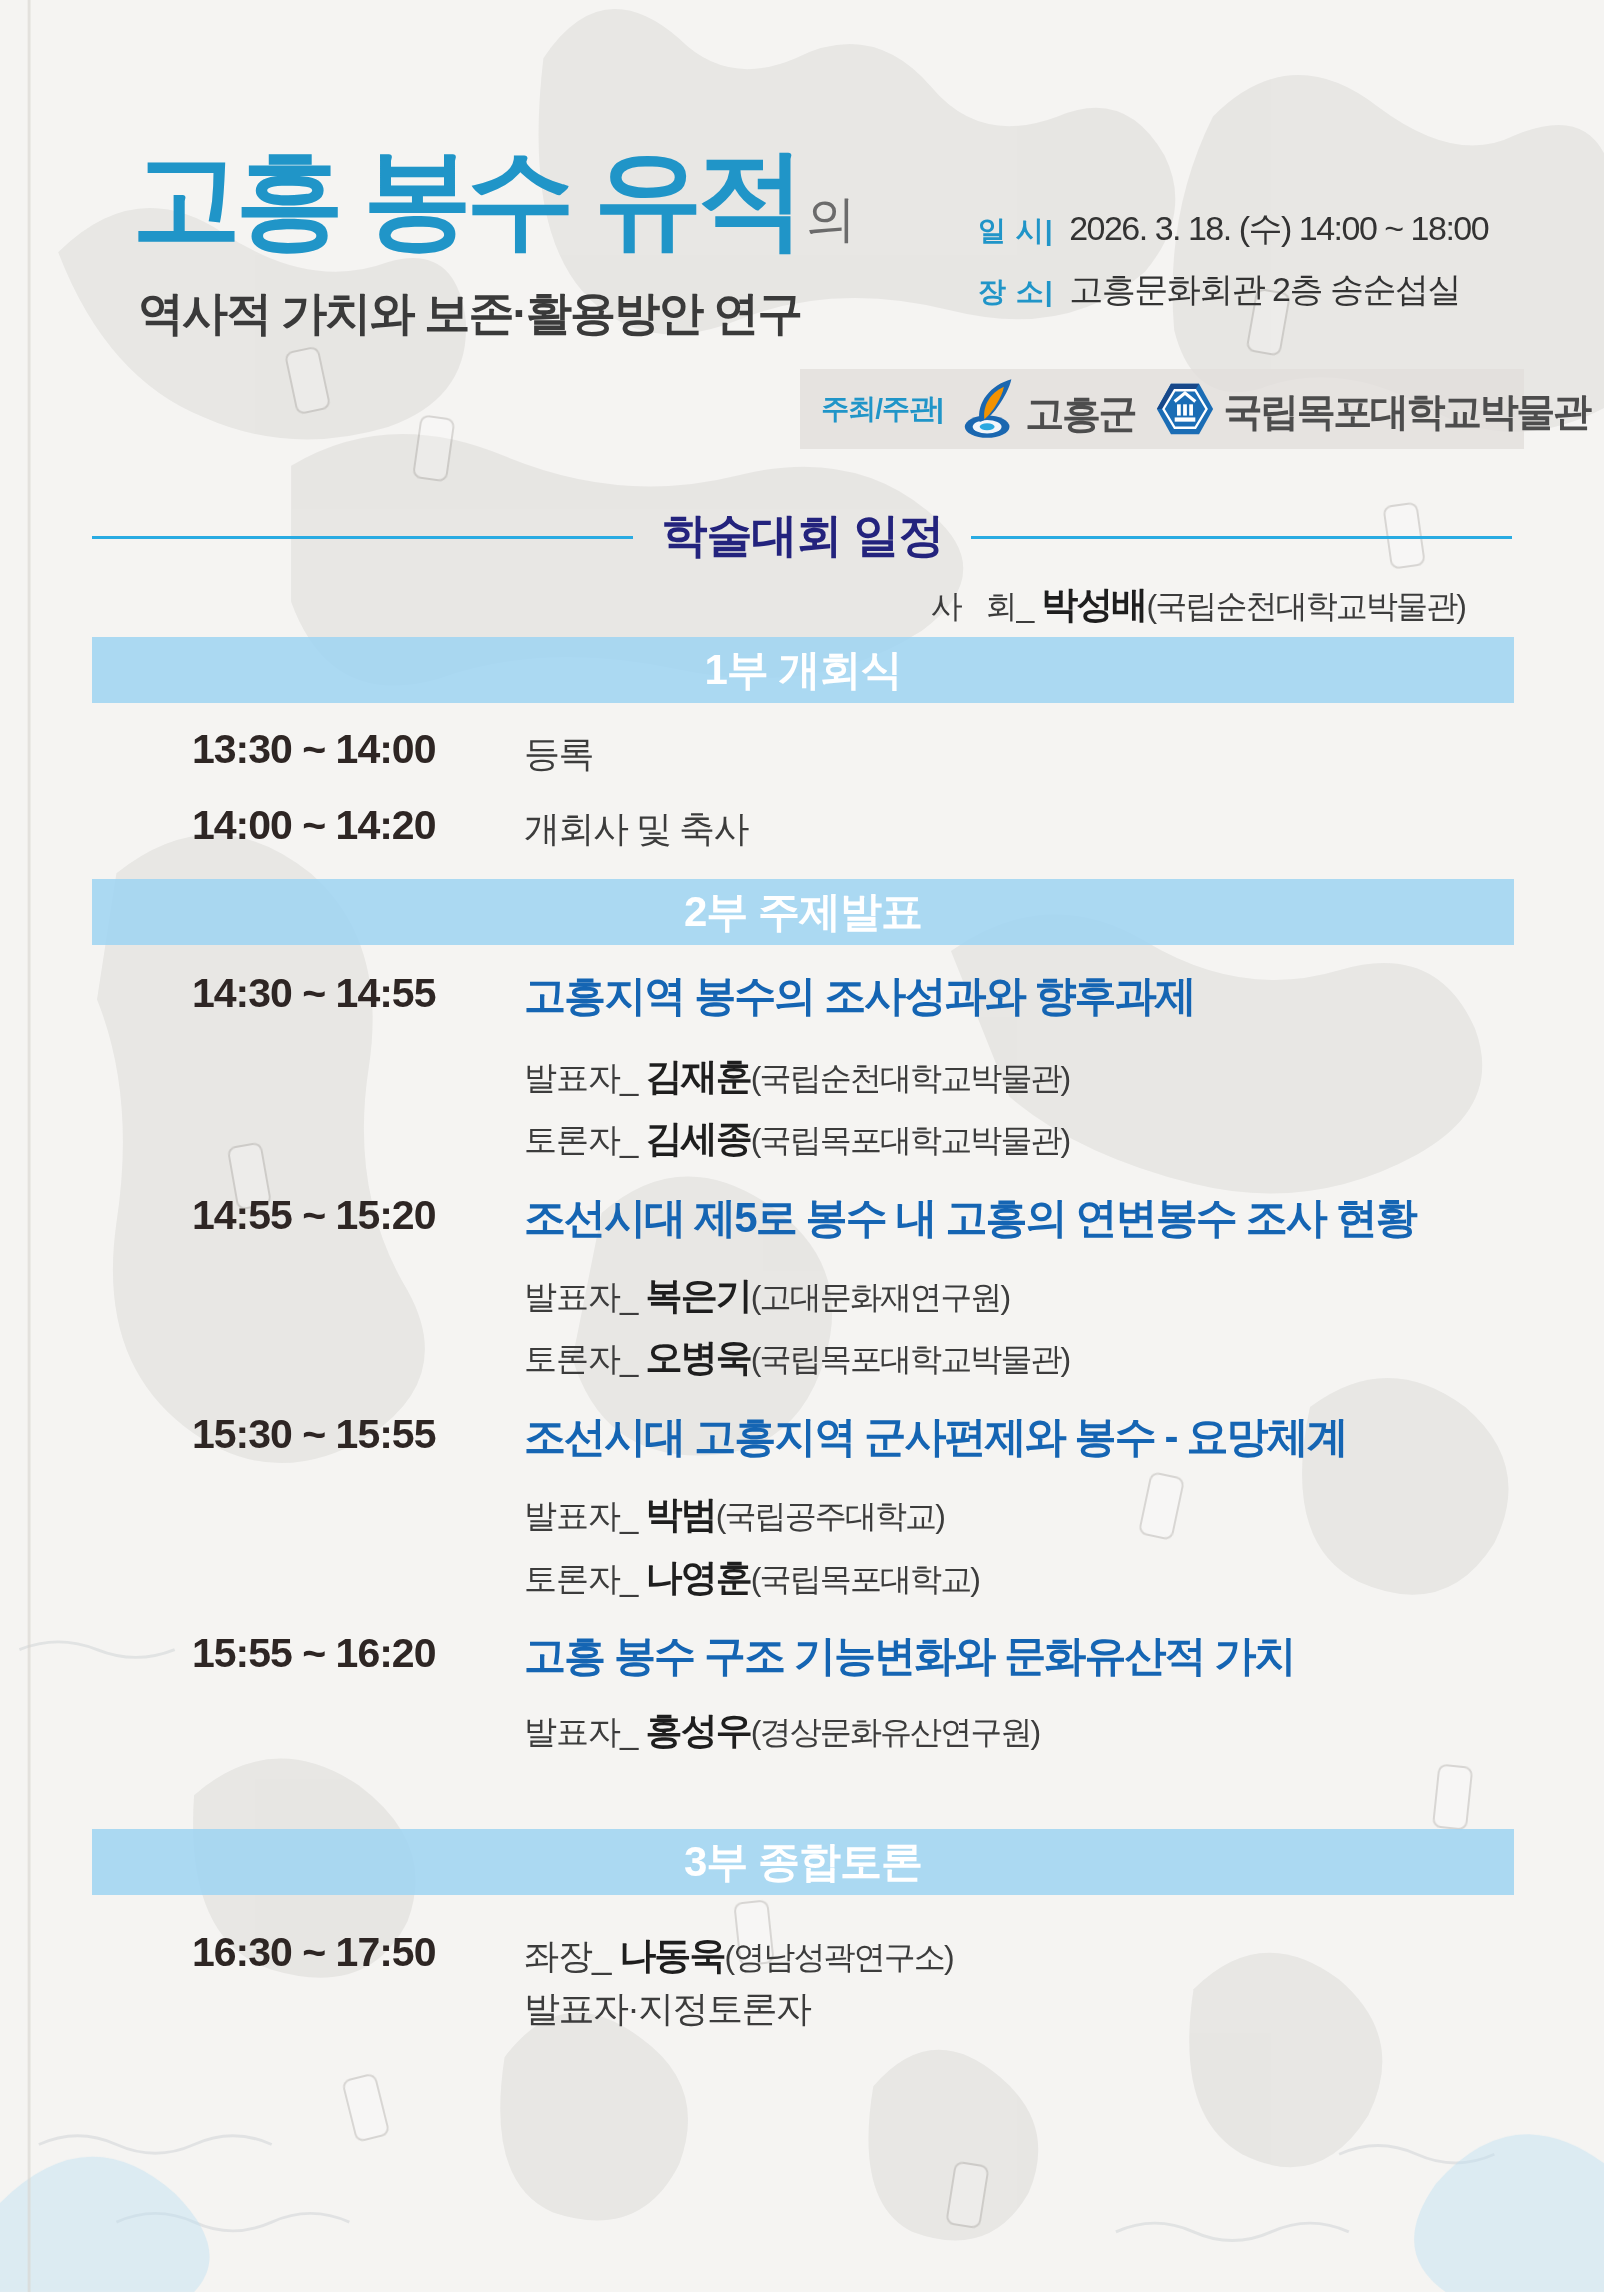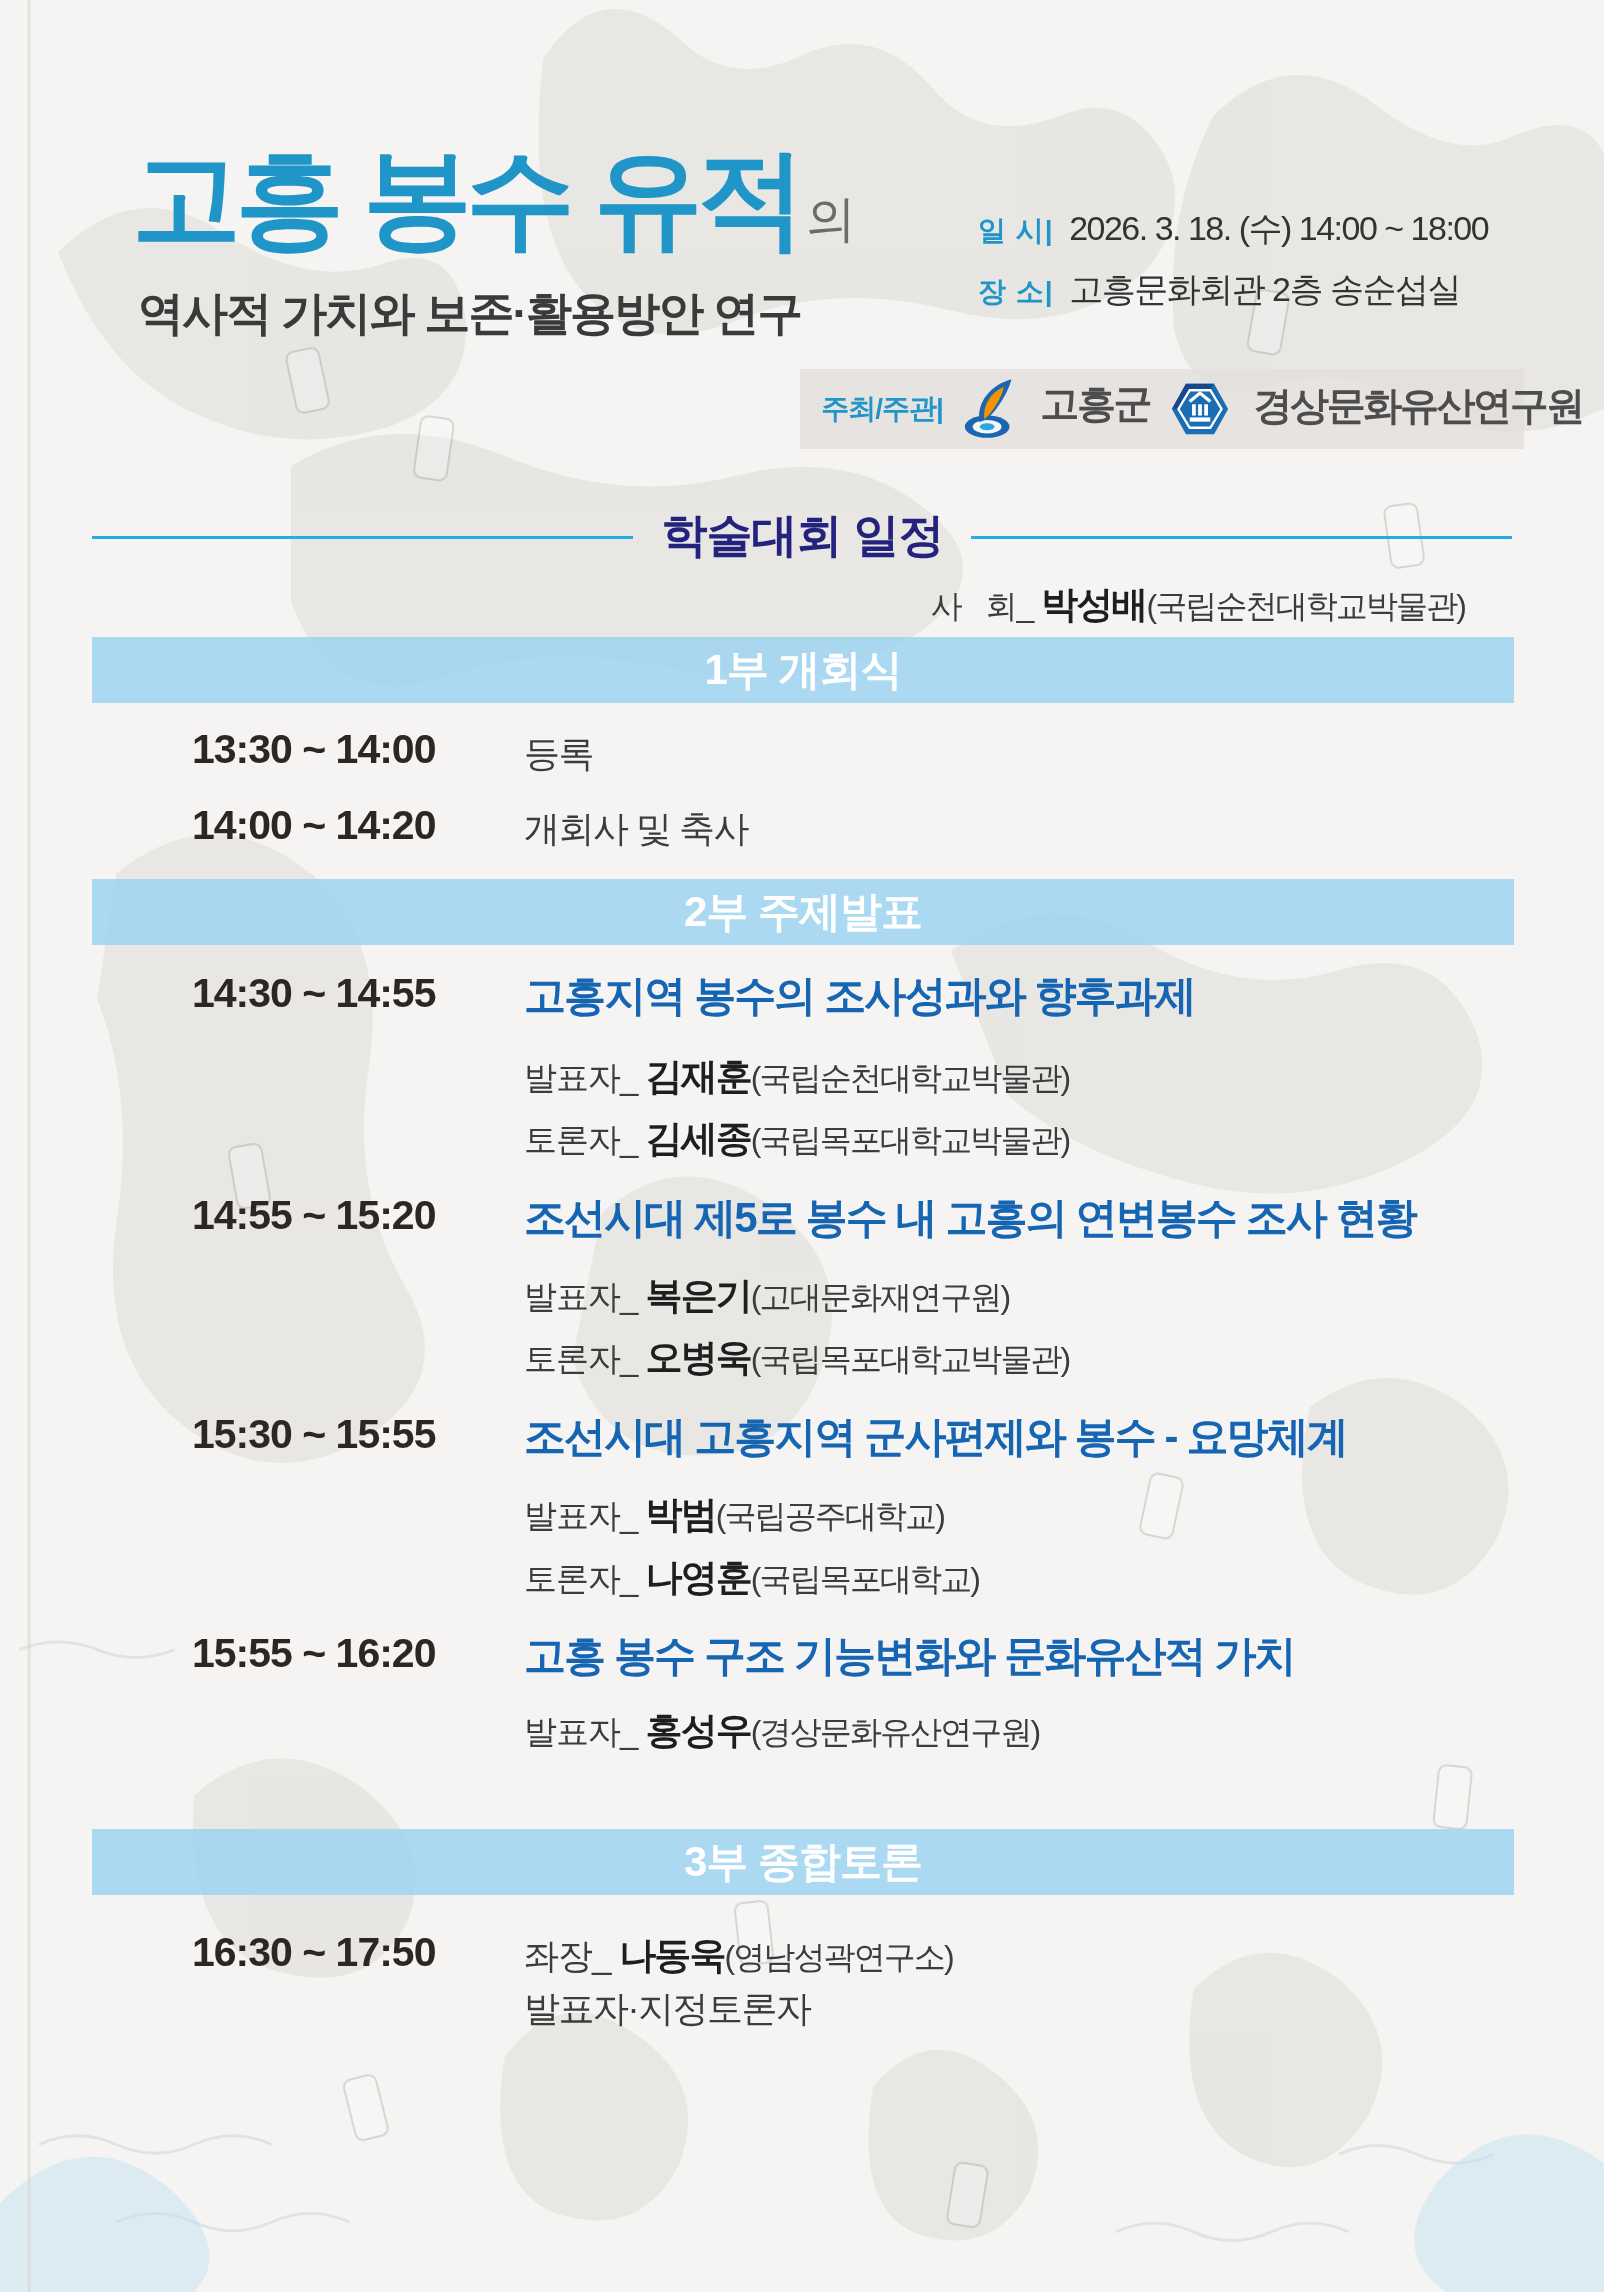--- a/index.html
+++ b/index.html
@@ -20,21 +20,21 @@
   .info-line{position:absolute;left:978px;display:flex;align-items:baseline;gap:15.5px;white-space:nowrap;}
   .info-label{font-size:28px;font-weight:700;color:#2095c8;letter-spacing:1px;white-space:pre;}
   .info-value{font-size:34px;font-weight:500;color:#333;letter-spacing:-1.5px;}
 
   .hosts-band{
     position:absolute;left:800px;top:369px;width:724px;height:80px;
     background:rgba(225,222,219,0.78);
     display:flex;align-items:center;gap:19.4px;padding-left:21.3px;box-sizing:border-box;white-space:nowrap;
   }
   .hosts-label{font-size:28px;font-weight:700;color:#2095c8;letter-spacing:-1px;}
-  .host{display:flex;align-items:flex-start;gap:24px;}
+  .host{display:flex;align-items:flex-end;gap:9px;}
   .host-name{font-size:39px;font-weight:800;color:#4d4d4d;letter-spacing:-2.4px;}
 
   
   .schedule-heading{
     position:absolute;top:505px;left:0;width:100%;text-align:center;
     font-size:46px;font-weight:800;color:#23237d;letter-spacing:-1px;
   }
   .heading-line{position:absolute;top:536px;height:2.9px;background:#29abe2;}
   .line-left{left:92px;width:541px;}
   .line-right{left:971px;width:541px;}
@@ -136,21 +136,21 @@
         <svg width="60" height="60" viewBox="0 0 64 64" aria-hidden="true">
           <polygon points="2,32 17,5 47,5 62,32 47,59 17,59" fill="#1b6db5"></polygon>
           <polygon points="2,32 17,5 47,5 42,13 21,13 9,32" fill="#17488a"></polygon>
           <polygon points="9,32 21,12 43,12 55,32 43,52 21,52" fill="none" stroke="#ffffff" stroke-width="2.5"></polygon>
           <polyline points="21,24 32,15 43,24" stroke="#ffffff" stroke-width="3.5" fill="none"></polyline>
           <rect x="23.5" y="27" width="4" height="12" fill="#ffffff"></rect>
           <rect x="30" y="27" width="4" height="12" fill="#ffffff"></rect>
           <rect x="36.5" y="27" width="4" height="12" fill="#ffffff"></rect>
           <rect x="21" y="41" width="22" height="4.5" fill="#ffffff"></rect>
         </svg>
-        <span class="host-name">경상문화유산연구원</span>
+        <span class="host-name">국립목포대학교박물관</span>
       </span>
     </div>
 
     <div class="heading-line line-left"></div>
     <div class="schedule-heading">학술대회 일정</div>
     <div class="heading-line line-right"></div>
 
     <div class="moderator">
       <span class="role-label">사   회_ </span><span class="person-name">박성배</span><span class="person-affil">(국립순천대학교박물관)</span>
     </div>

